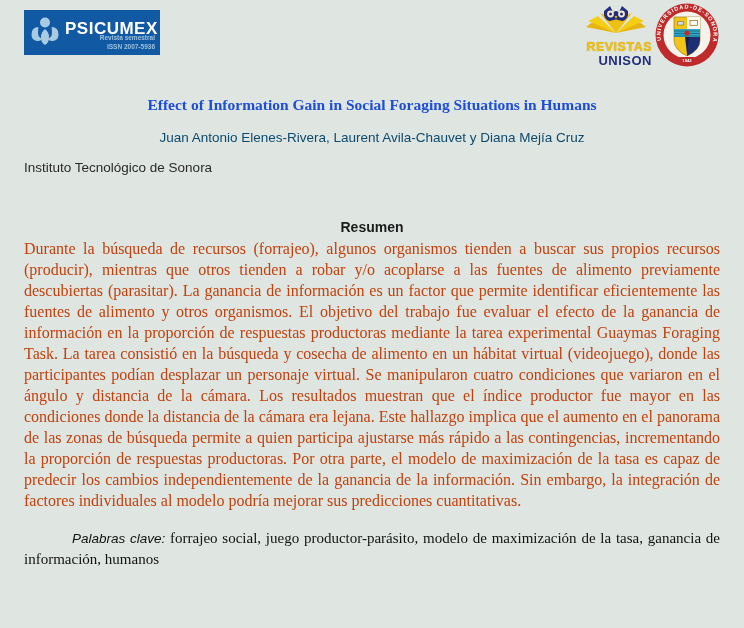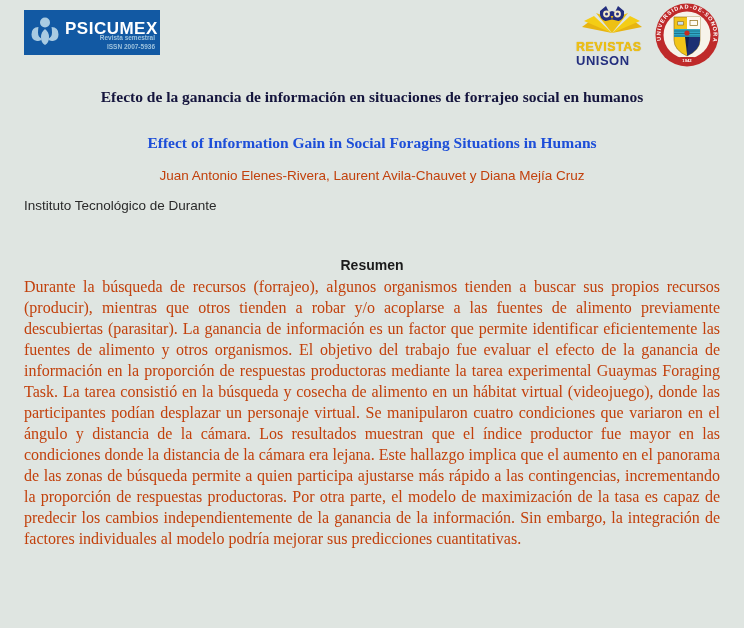--- a/index.html
+++ b/index.html
@@ -25,21 +25,21 @@
   .psicumex-sub {
     position:absolute; right:5px; bottom:4px; text-align:right;
     color:#9cc2dd; font-family:"Liberation Sans",sans-serif;
     font-size:6.5px; font-weight:bold; line-height:1.3;
   }
   .vol-block {
     position:absolute; left:176px; top:14px;
     font-family:"Liberation Sans",sans-serif; font-size:13.5px;
     color:#7d8285; line-height:1.55;
   }
-  .revistas-logo { position:absolute; left:576px; top:5px; width:76px; height:60px; text-align:left; }
+  .revistas-logo { position:absolute; left:576px; top:5px; width:76px; height:60px; text-align:right; }
   .revistas-word {
     font-family:"Liberation Sans",sans-serif; font-weight:bold;
     color:#f0c112; font-size:12.5px; letter-spacing:.5px; line-height:1;
     margin-top:-2px; text-shadow:0 0 1px #b98d00;
   }
   .unison-word {
     font-family:"Liberation Sans",sans-serif; font-weight:bold;
     color:#232e7e; font-size:13px; letter-spacing:.5px; line-height:1;
   }
   .seal { position:absolute; left:654px; top:2px; width:66px; height:66px; }
@@ -52,21 +52,21 @@
   .title-es {
     text-align:center; font-weight:bold; font-size:15.5px; color:#15153d;
     margin-top:20px; padding:0 56px;
   }
   .title-en {
     text-align:center; font-weight:bold; font-size:15.5px; color:#1d4ed8;
     margin-top:28px;
   }
   .authors {
     text-align:center; font-family:"Liberation Sans",sans-serif;
-    font-size:13.5px; color:#c2410c; margin-top:16px;
+    font-size:13.5px; color:#0c4a6e; margin-top:16px;
   }
   .affiliation {
     text-align:left; font-family:"Liberation Sans",sans-serif;
     font-size:13.5px; color:#2a2a2a; margin-top:15px;
   }
   .abstract-heading {
     text-align:center; font-family:"Liberation Sans",sans-serif;
     font-weight:bold; font-size:14px; color:#1b1b1b; margin-top:44px;
   }
   .abstract-text {
@@ -150,24 +150,24 @@
         </g>
 
         <rect x="25" y="55" width="16" height="6" rx="2" fill="#bf2a2a"></rect>
         <text x="33" y="59.6" text-anchor="middle" font-family="Liberation Sans, sans-serif" font-size="4.2" font-weight="bold" fill="#ffffff">1942</text>
       </svg>
     </div>
   </div>
 
   <div class="content">
 
-    <h1 class="title-es">Efecto de la ganancia de información en situaciones de forrajeo social en humanos</h1>
     <h2 class="title-en">Effect of Information Gain in Social Foraging Situations in Humans</h2>
 
     <div class="authors">Juan Antonio Elenes-Rivera, Laurent Avila-Chauvet y Diana Mejía Cruz</div>
-    <div class="affiliation">Instituto Tecnológico de Durante</div>
+    <div class="affiliation">Instituto Tecnológico de Sonora</div>
 
     <div class="abstract-heading">Resumen</div>
     <p class="abstract-text">Durante la búsqueda de recursos (forrajeo), algunos organismos tienden a buscar sus propios recursos (producir), mientras que otros tienden a robar y/o acoplarse a las fuentes de alimento previamente descubiertas (parasitar). La ganancia de información es un factor que permite identificar eficientemente las fuentes de alimento y otros organismos. El objetivo del trabajo fue evaluar el efecto de la ganancia de información en la proporción de respuestas productoras mediante la tarea experimental Guaymas Foraging Task. La tarea consistió en la búsqueda y cosecha de alimento en un hábitat virtual (videojuego), donde las participantes podían desplazar un personaje virtual. Se manipularon cuatro condiciones que variaron en el ángulo y distancia de la cámara. Los resultados muestran que el índice productor fue mayor en las condiciones donde la distancia de la cámara era lejana. Este hallazgo implica que el aumento en el panorama de las zonas de búsqueda permite a quien participa ajustarse más rápido a las contingencias, incrementando la proporción de respuestas productoras. Por otra parte, el modelo de maximización de la tasa es capaz de predecir los cambios independientemente de la ganancia de la información. Sin embargo, la integración de factores individuales al modelo podría mejorar sus predicciones cuantitativas.</p>
 
+    <p class="keywords"><span class="kw-label">Palabras clave:</span><span> forrajeo social, juego productor-parásito, modelo de maximización de la tasa, ganancia de información, humanos</span></p>
   </div>
 
 </div>
 
 </body></html>

